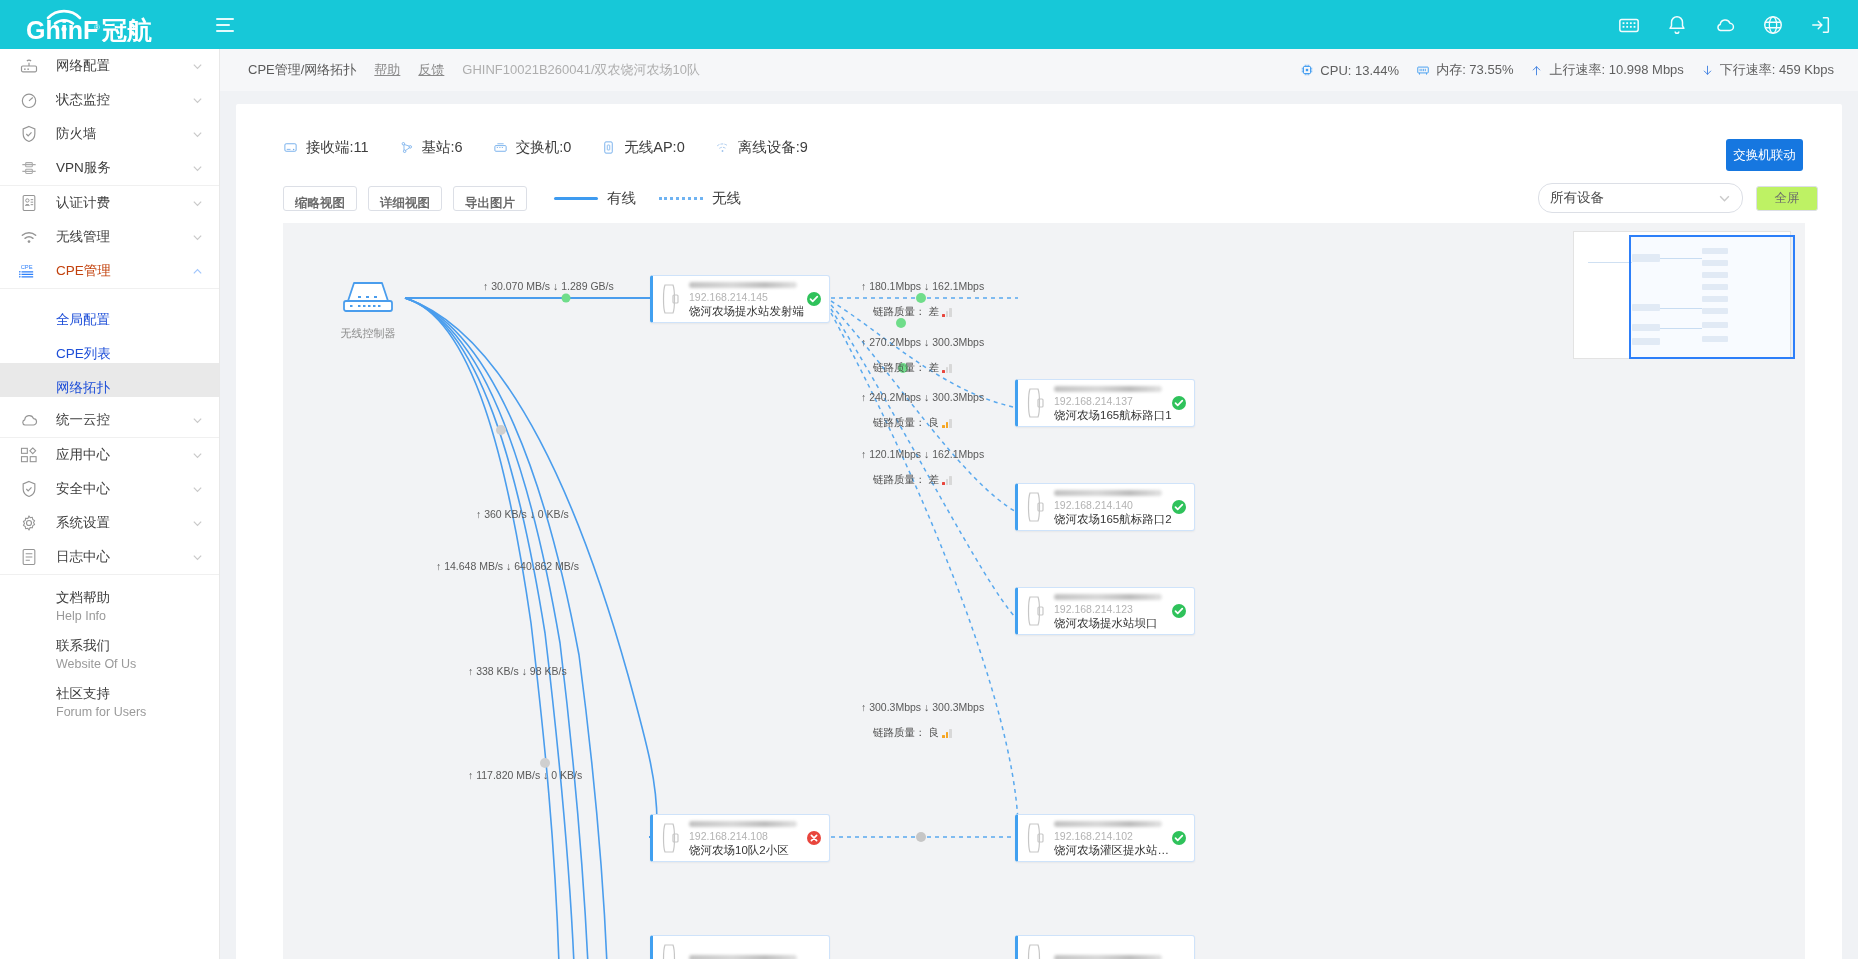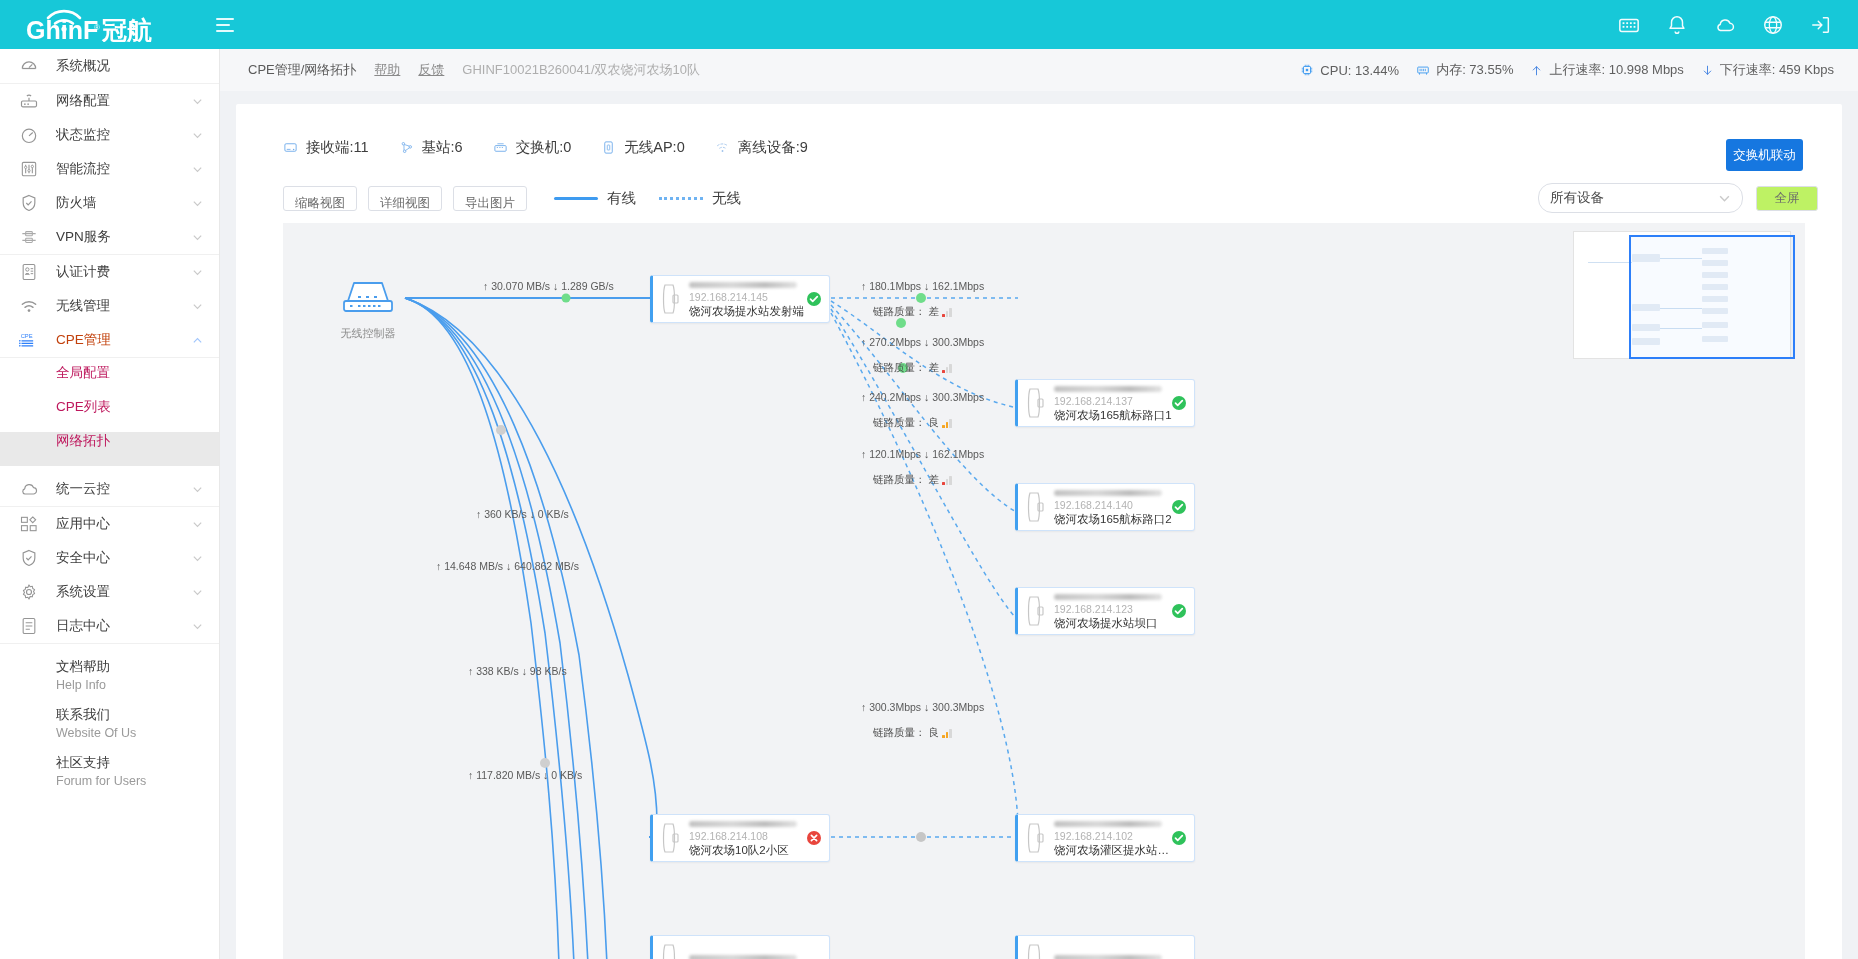--- a/index.html
+++ b/index.html
@@ -43,22 +43,22 @@
     height: 34px; display: flex; align-items: center;
     padding: 0 16px 0 18px; cursor: pointer;
     font-size: 13.5px; color: #3d3d3d;
   }
   .nav-item .nav-ico { width: 22px; height: 20px; flex: 0 0 22px; margin-right: 16px; opacity: .62; }
   .nav-item .nav-label { flex: 1; white-space: nowrap; }
   .nav-item .chev { width: 11px; height: 11px; opacity: .45; }
   .nav-item.active { color: #c2410c; }
   .nav-item.active .nav-ico { opacity: 1; }
   .sub-item {
-    height: 34px; display: flex; align-items: flex-start; padding-left: 56px;
-    font-size: 13.5px; color: #be185d; cursor: pointer;
+    height: 34px; display: flex; align-items: flex-end; padding-left: 56px;
+    font-size: 13.5px; color: #1d4ed8; cursor: pointer;
   }
   .sub-item.sel { background: #e9e9e9; }
   .foot-link { padding: 6px 0 6px 56px; cursor: pointer; }
   .foot-link .fl-cn { font-size: 13.5px; color: #3d3d3d; line-height: 18px; }
   .foot-link .fl-en { font-size: 12.5px; color: #9a9a9a; line-height: 18px; }
 
   
   #crumbbar {
     position: absolute; left: 220px; top: 49px; width: 1638px; height: 42px;
     background: #f6f7f9; display: flex; align-items: center; padding: 0 24px 0 28px;
@@ -79,20 +79,21 @@
   #counts { display: flex; align-items: center; gap: 30px; padding: 34px 0 0 47px; }
   .count { display: flex; align-items: center; gap: 8px; font-size: 14.5px; color: #3d3d3d; }
   .count svg { opacity: .85; }
 
   #toolrow { display: flex; align-items: center; padding: 26px 24px 0 47px; }
   .tbtn {
     height: 25px; min-width: 71px; padding: 8px 11px; background: #fff;
     border: 1px solid #dcdfe6; border-radius: 3px; color: #6b6b6b;
     font-size: 12.5px; cursor: pointer; margin-right: 11px;
     font-family: inherit;
+    font-weight: bold;
   }
   .legend { display: flex; align-items: center; gap: 9px; margin-left: 16px; }
   .legend .lg-line { width: 44px; height: 3px; background: #3e9bf0; border-radius: 2px; }
   .legend .lg-dot {
     width: 44px; height: 0; border-top: 3px dotted #6fb3f2;
   }
   .legend .lg-txt { font-size: 14.5px; color: #3d3d3d; margin-right: 14px; }
 
   #select-wrap { margin-left: auto; display: flex; align-items: center; gap: 13px; }
   #devsel {
@@ -225,63 +226,40 @@
     </svg>
     <svg class="tb-icon" viewBox="0 0 24 24">
       <path d="M14 4h5a1 1 0 0 1 1 1v14a1 1 0 0 1-1 1h-5" fill="none" stroke="#fff" stroke-width="1.6"></path>
       <path d="M9 8l4 4-4 4M13 12H3" fill="none" stroke="#fff" stroke-width="1.6" stroke-linecap="round" stroke-linejoin="round"></path>
     </svg>
   </div>
 </div>
 
 <div id="sidebar">
 
-  <div class="nav-group">
-    <div class="nav-item">
-      <svg class="nav-ico" viewBox="0 0 24 24">
-        <path d="M4 15a8 8 0 0 1 16 0" fill="none" stroke="#555" stroke-width="1.5"></path>
-        <path d="M4 15h16" stroke="#555" stroke-width="1.5"></path>
-          <path d="M12 14l4-4" stroke="#555" stroke-width="1.5"></path>
-      </svg>
-      <span class="nav-label">系统概况</span>
-    </div>
-  </div>
 
   <div class="nav-group">
     <div class="nav-item">
       <svg class="nav-ico" viewBox="0 0 24 24">
         <rect x="3" y="12" width="18" height="7" rx="1.5" fill="none" stroke="#555" stroke-width="1.4"></rect>
         <path d="M12 12V8M9.5 6a3.5 3.5 0 0 1 5 0" fill="none" stroke="#555" stroke-width="1.4"></path>
         <rect x="6" y="15" width="2" height="1.6" fill="#555"></rect>
           <rect x="10" y="15" width="2" height="1.6" fill="#555"></rect>
       </svg>
       <span class="nav-label">网络配置</span>
       <svg class="chev" viewBox="0 0 12 12">
           <path d="M2 4l4 4 4-4" fill="none" stroke="#888" stroke-width="1.3"></path>
         </svg>
     </div>
     <div class="nav-item">
       <svg class="nav-ico" viewBox="0 0 24 24">
         <circle cx="12" cy="13" r="8" fill="none" stroke="#555" stroke-width="1.4"></circle>
         <path d="M12 13l4.5-4" stroke="#555" stroke-width="1.4"></path>
       </svg>
       <span class="nav-label">状态监控</span>
-      <svg class="chev" viewBox="0 0 12 12">
-          <path d="M2 4l4 4 4-4" fill="none" stroke="#888" stroke-width="1.3"></path>
-        </svg>
-    </div>
-    <div class="nav-item">
-      <svg class="nav-ico" viewBox="0 0 24 24">
-        <rect x="4" y="4" width="16" height="16" rx="1.5" fill="none" stroke="#555" stroke-width="1.3"></rect>
-        <path d="M8 7v10M12 7v10M16 7v10" stroke="#555" stroke-width="1.3"></path>
-        <circle cx="8" cy="10" r="1.4" fill="#fff" stroke="#555" stroke-width="1"></circle>
-        <circle cx="12" cy="14" r="1.4" fill="#fff" stroke="#555" stroke-width="1"></circle>
-        <circle cx="16" cy="9" r="1.4" fill="#fff" stroke="#555" stroke-width="1"></circle>
-      </svg>
-      <span class="nav-label">智能流控</span>
       <svg class="chev" viewBox="0 0 12 12">
           <path d="M2 4l4 4 4-4" fill="none" stroke="#888" stroke-width="1.3"></path>
         </svg>
     </div>
     <div class="nav-item">
       <svg class="nav-ico" viewBox="0 0 24 24">
         <path d="M12 3l7 3v6c0 4.5-3 7.5-7 9-4-1.5-7-4.5-7-9V6z" fill="none" stroke="#555" stroke-width="1.4"></path>
         <path d="M8.8 12l2.2 2.2 4-4.2" fill="none" stroke="#555" stroke-width="1.4"></path>
       </svg>
       <span class="nav-label">防火墙</span>

